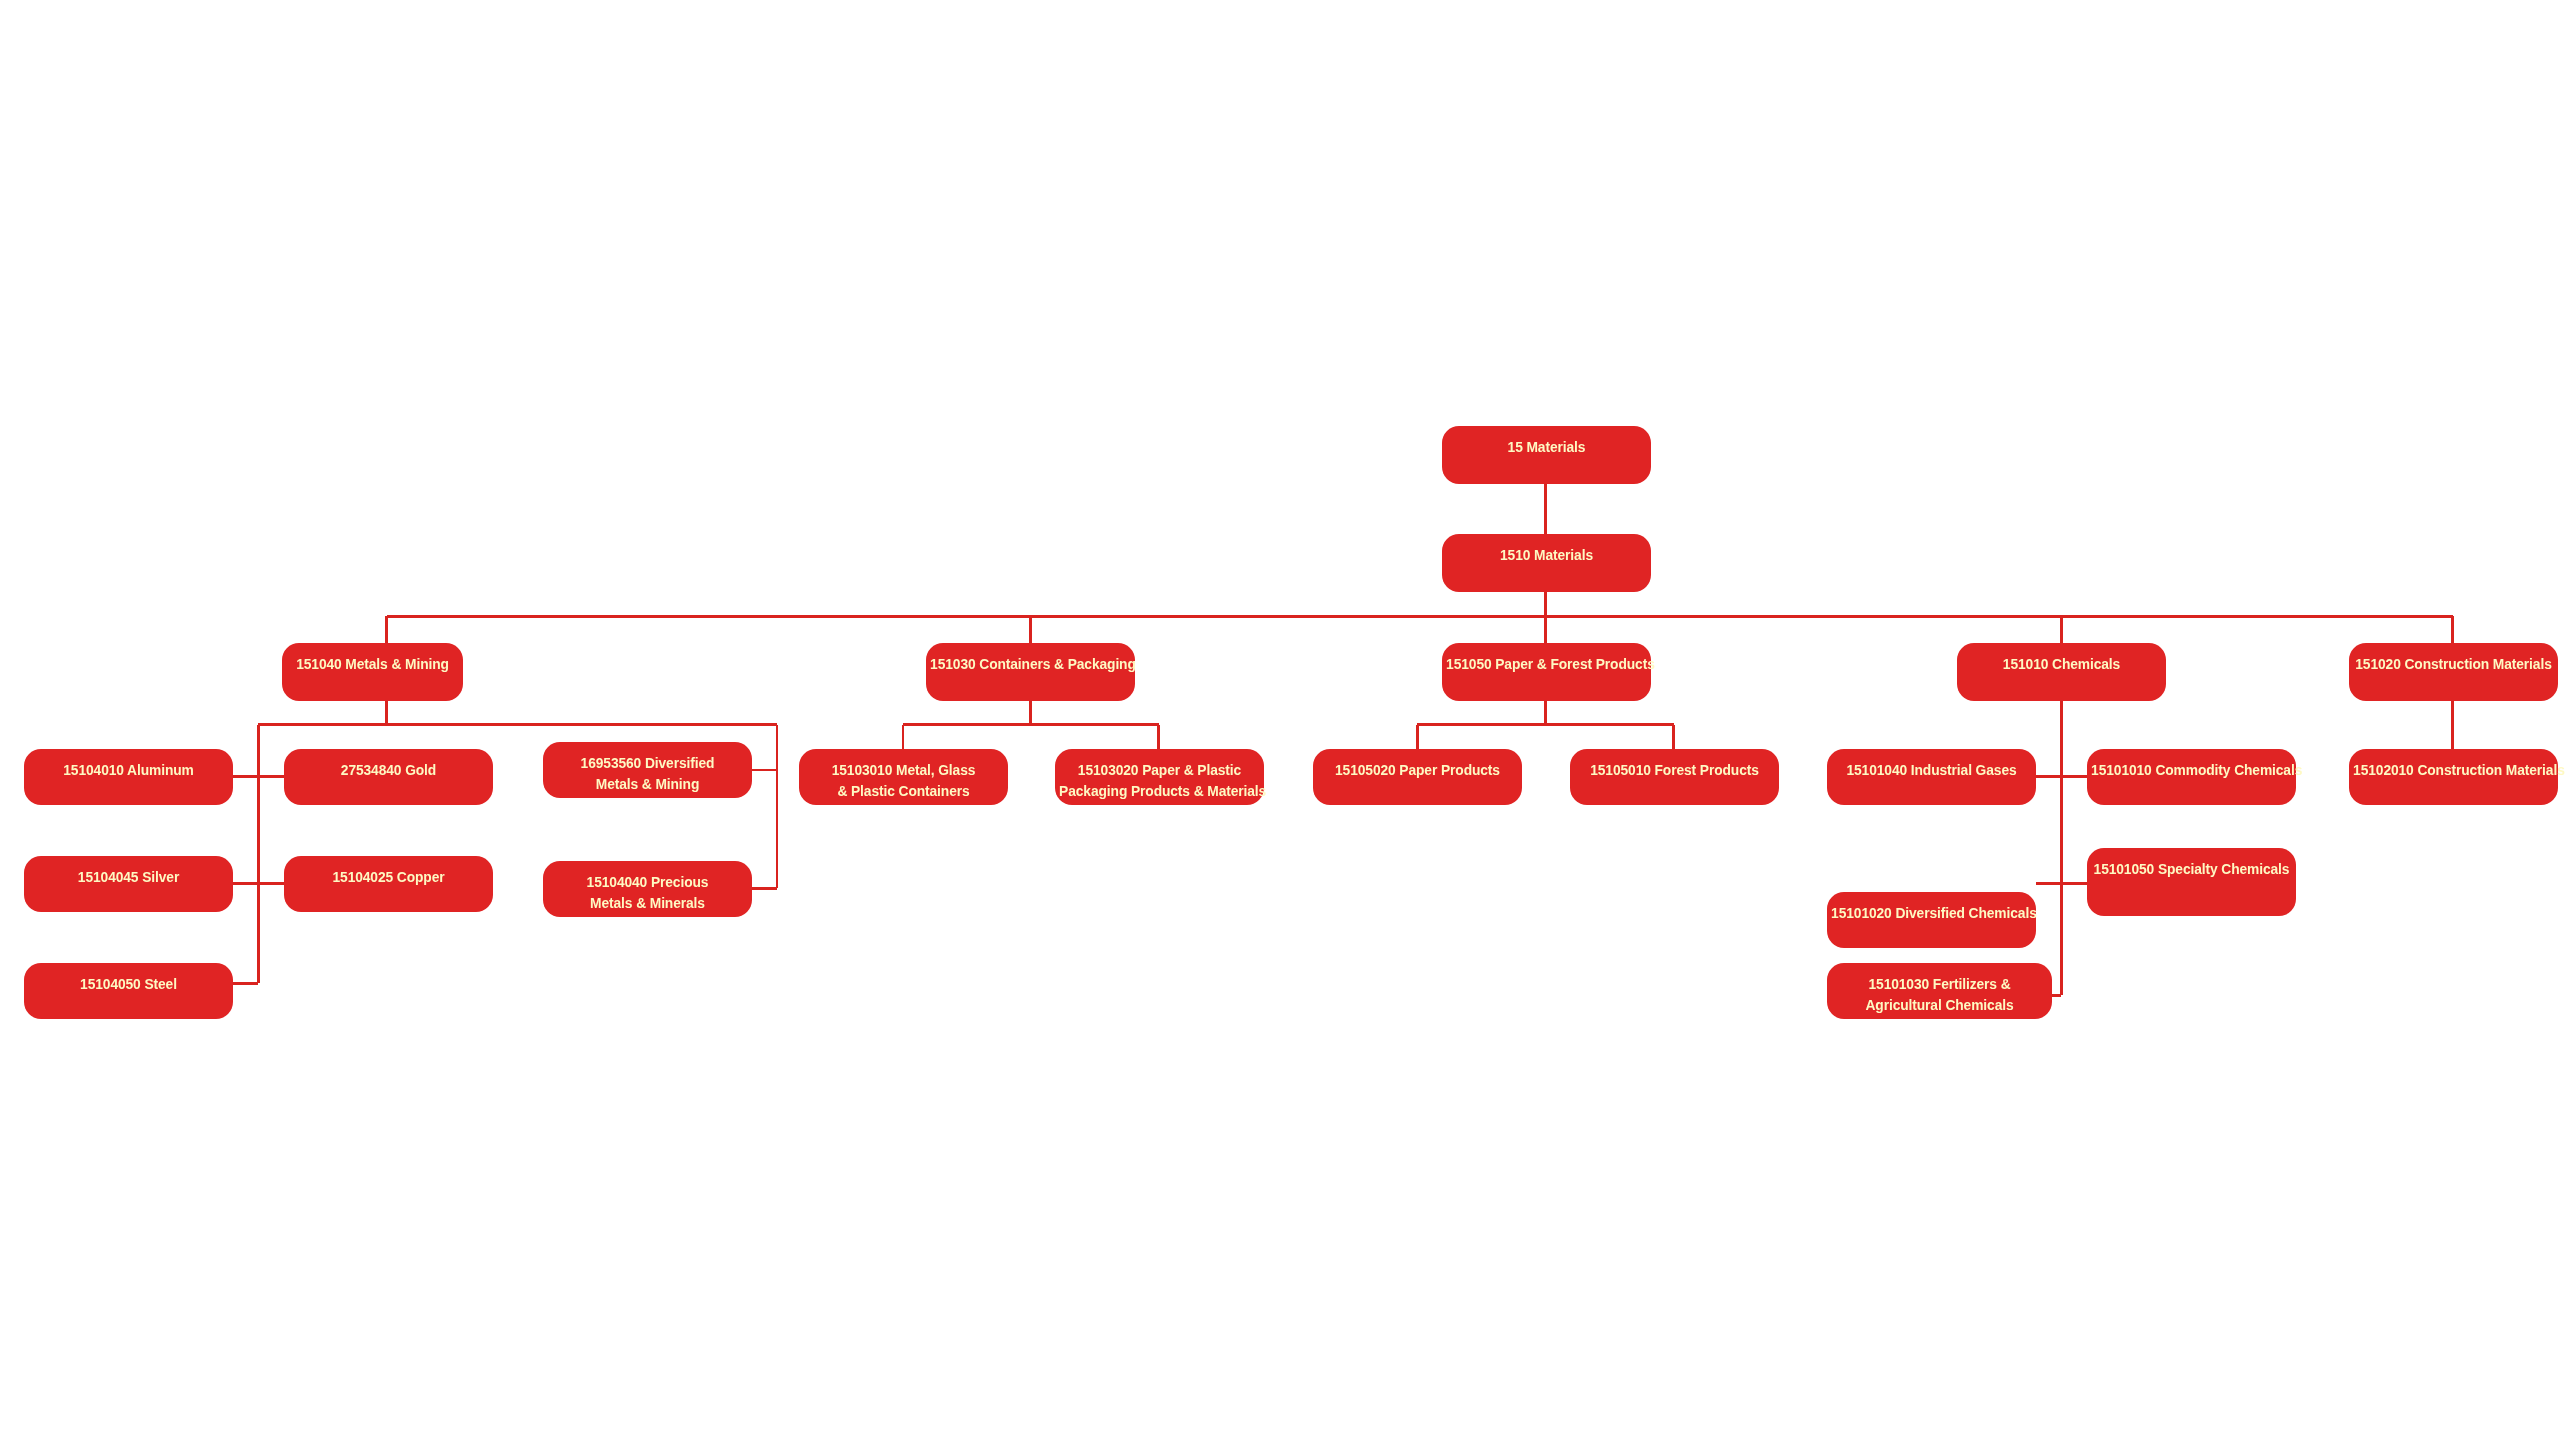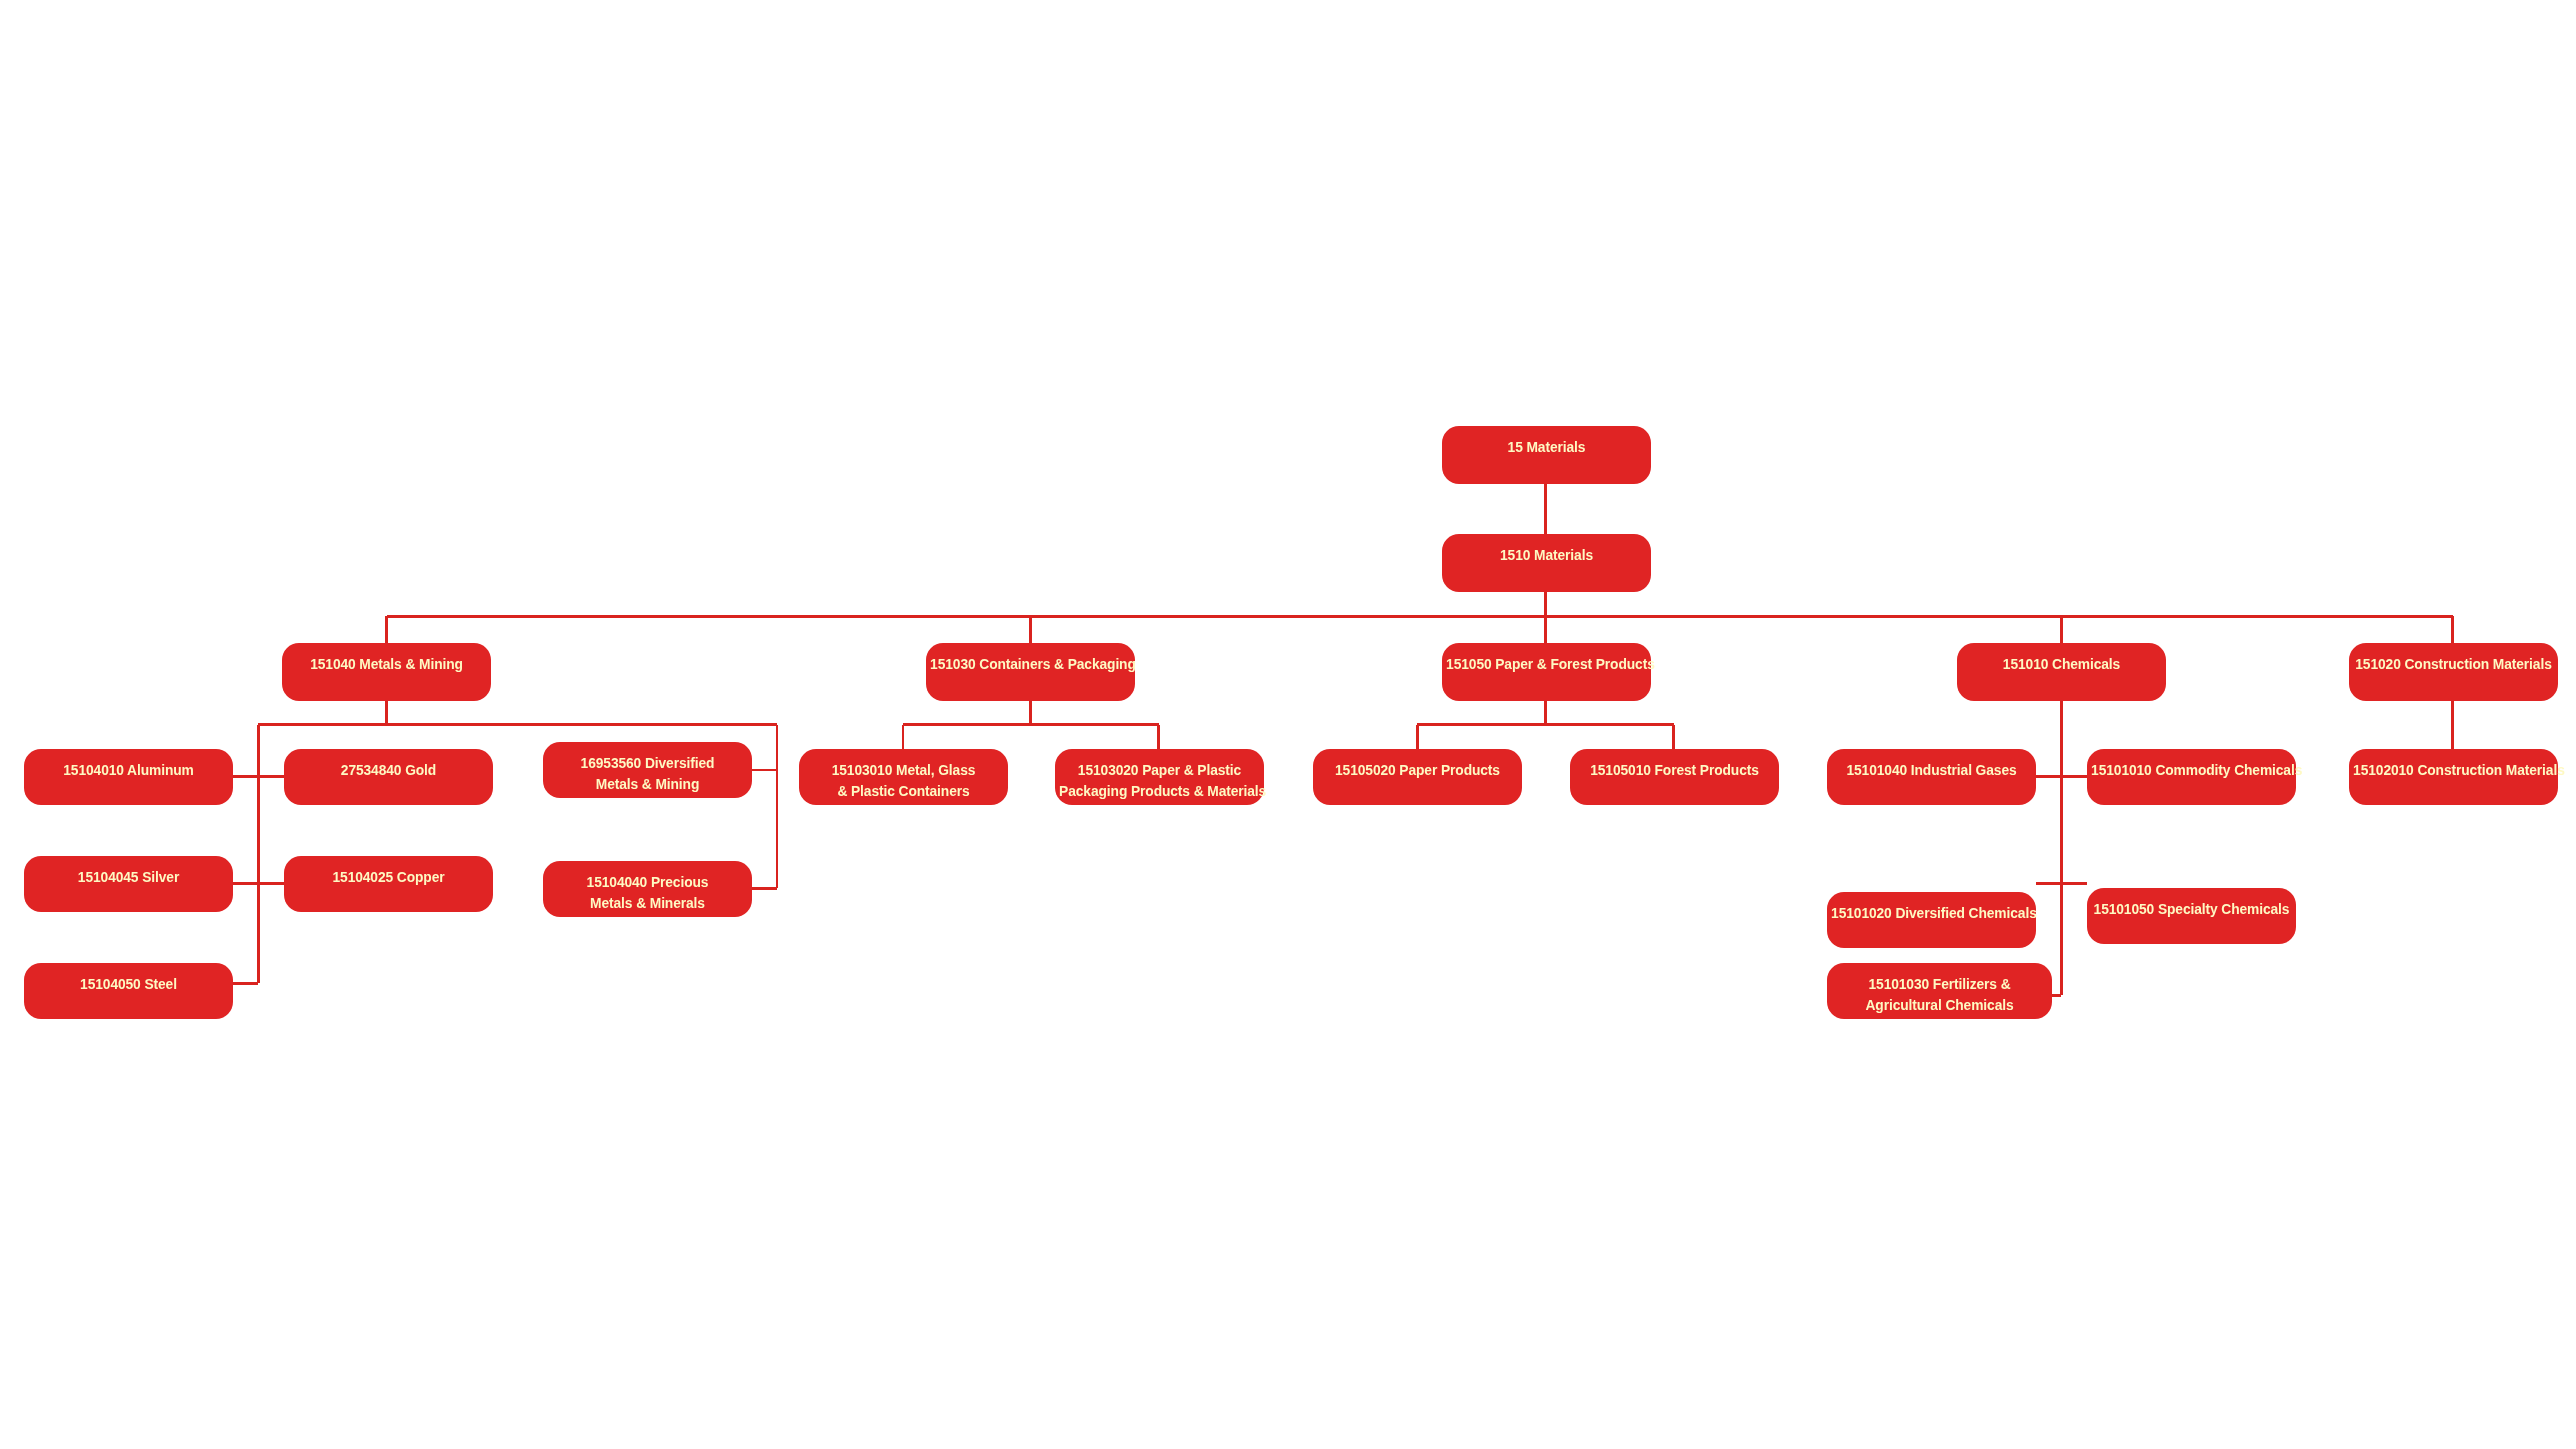--- a/index.html
+++ b/index.html
@@ -100,21 +100,21 @@
   </svg>
 
   <div class="node" style="left:1442px; top:426px; width:209px; height:58px;">
     <span class="line">15 Materials</span>
   </div>
 
   <div class="node" style="left:1442px; top:534px; width:209px; height:58px;">
     <span class="line">1510 Materials</span>
   </div>
 
-  <div class="node" style="left:282px; top:643px; width:209px; height:58px;">
+  <div class="node" style="left:282px; top:643px; width:181px; height:58px;">
     <span class="line">151040 Metals &amp; Mining</span>
   </div>
 
   <div class="node" style="left:926px; top:643px; width:209px; height:58px;">
     <span class="line">151030 Containers &amp; Packaging</span>
   </div>
 
   <div class="node" style="left:1442px; top:643px; width:209px; height:58px;">
     <span class="line">151050 Paper &amp; Forest Products</span>
   </div>
@@ -180,21 +180,21 @@
   </div>
 
   <div class="node" style="left:2087px; top:749px; width:209px; height:56px;">
     <span class="line">15101010 Commodity Chemicals</span>
   </div>
 
   <div class="node" style="left:1827px; top:892px; width:209px; height:56px;">
     <span class="line">15101020 Diversified Chemicals</span>
   </div>
 
-  <div class="node" style="left:2087px; top:888px; width:209px; height:56px;">
+  <div class="node" style="left:2087px; top:848px; width:209px; height:68px;">
     <span class="line">15101050 Specialty Chemicals</span>
   </div>
 
   <div class="node" style="left:1827px; top:963px; width:225px; height:56px;text-align:center;">
     <span class="line">15101030 Fertilizers &amp;</span>
     <span class="line">Agricultural Chemicals</span>
   </div>
 
   <div class="node" style="left:2349px; top:749px; width:209px; height:56px;">
     <span class="line">15102010 Construction Materials</span>

